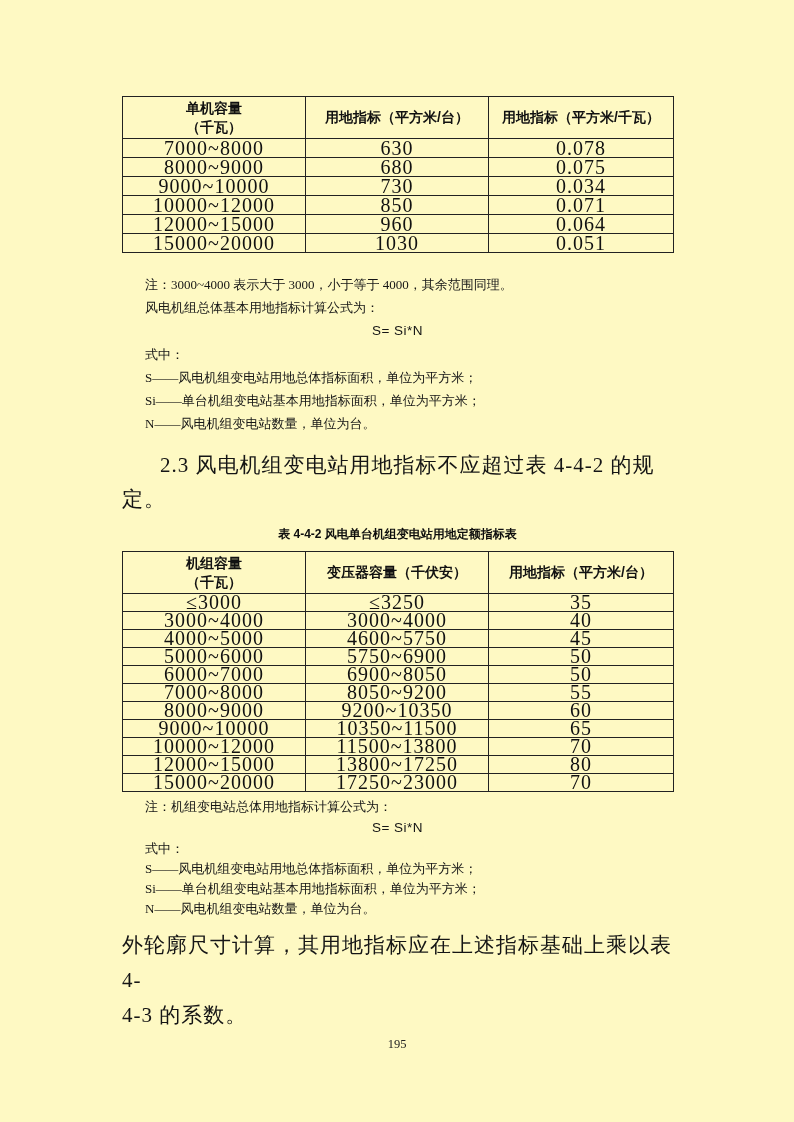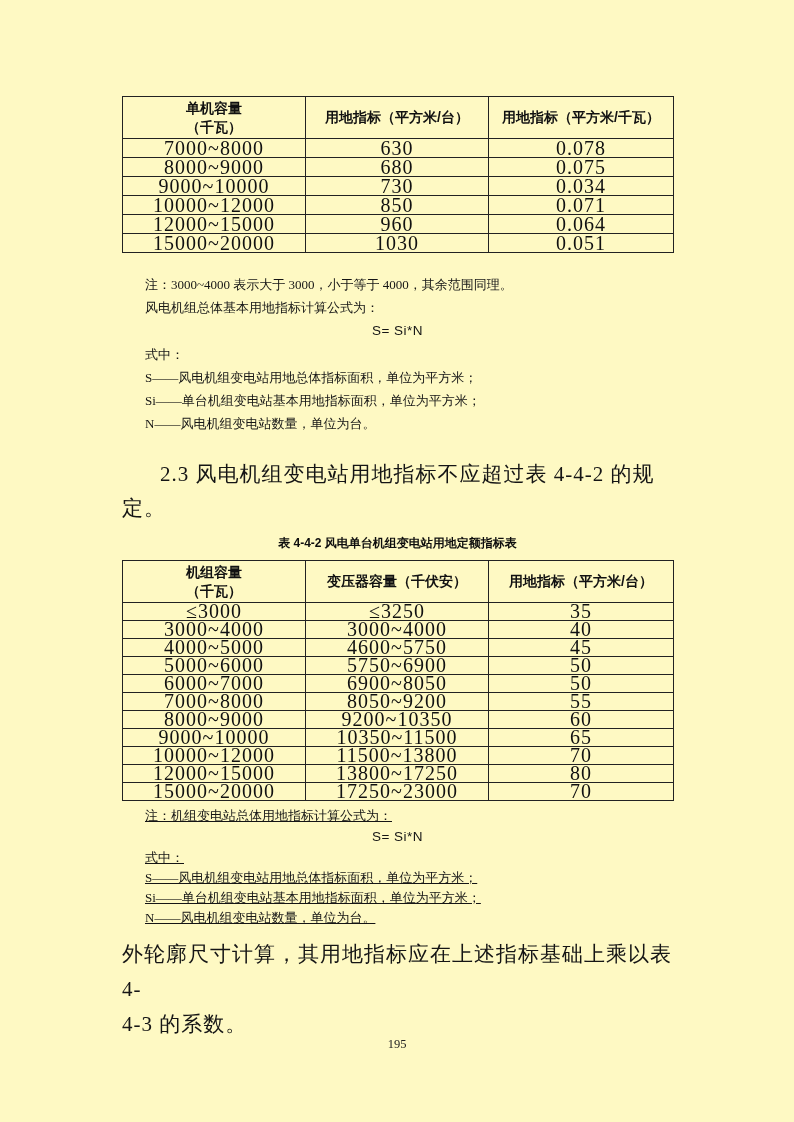--- a/index.html
+++ b/index.html
@@ -39,41 +39,41 @@
     font-family: "Liberation Serif", serif;
     font-size: 20px;
     letter-spacing: 1px;
   }
   #table1 td { height: 18px; line-height: 18px; }
   #table2 td { height: 17px; line-height: 17px; }
 
   
   .notes { margin-left: 23px; font-size: 13px; color: #151515; }
   .notes .note-line { line-height: 23px; }
-  .notes.notes-compact .note-line { line-height: 20px; text-decoration: underline; }
+  .notes.notes-compact .note-line { line-height: 20px; }
   .notes .formula {
     margin-left: -23px;
     text-align: center;
     font-family: "Liberation Sans", sans-serif;
     font-size: 13.5px;
     line-height: 24px;
     letter-spacing: 0.5px;
   }
   .notes.notes-compact .formula { line-height: 22px; }
   .notes-1 { margin-top: 20px; }
   .notes-2 { margin-top: 5px; }
 
   
   .para {
     font-size: 21px;
     line-height: 34px;
     letter-spacing: 1px;
     color: #151515;
   }
-  .para-2-3 { margin-top: 22px; }
+  .para-2-3 { margin-top: 13px; }
   .para-2-4 { margin-top: 9px; line-height: 35px; }
   .para .first-line { text-indent: 38px; }
 
   
   .caption {
     text-align: center;
     font-family: "Liberation Sans", sans-serif;
     font-weight: bold;
     font-size: 12px;
     line-height: 22px;

